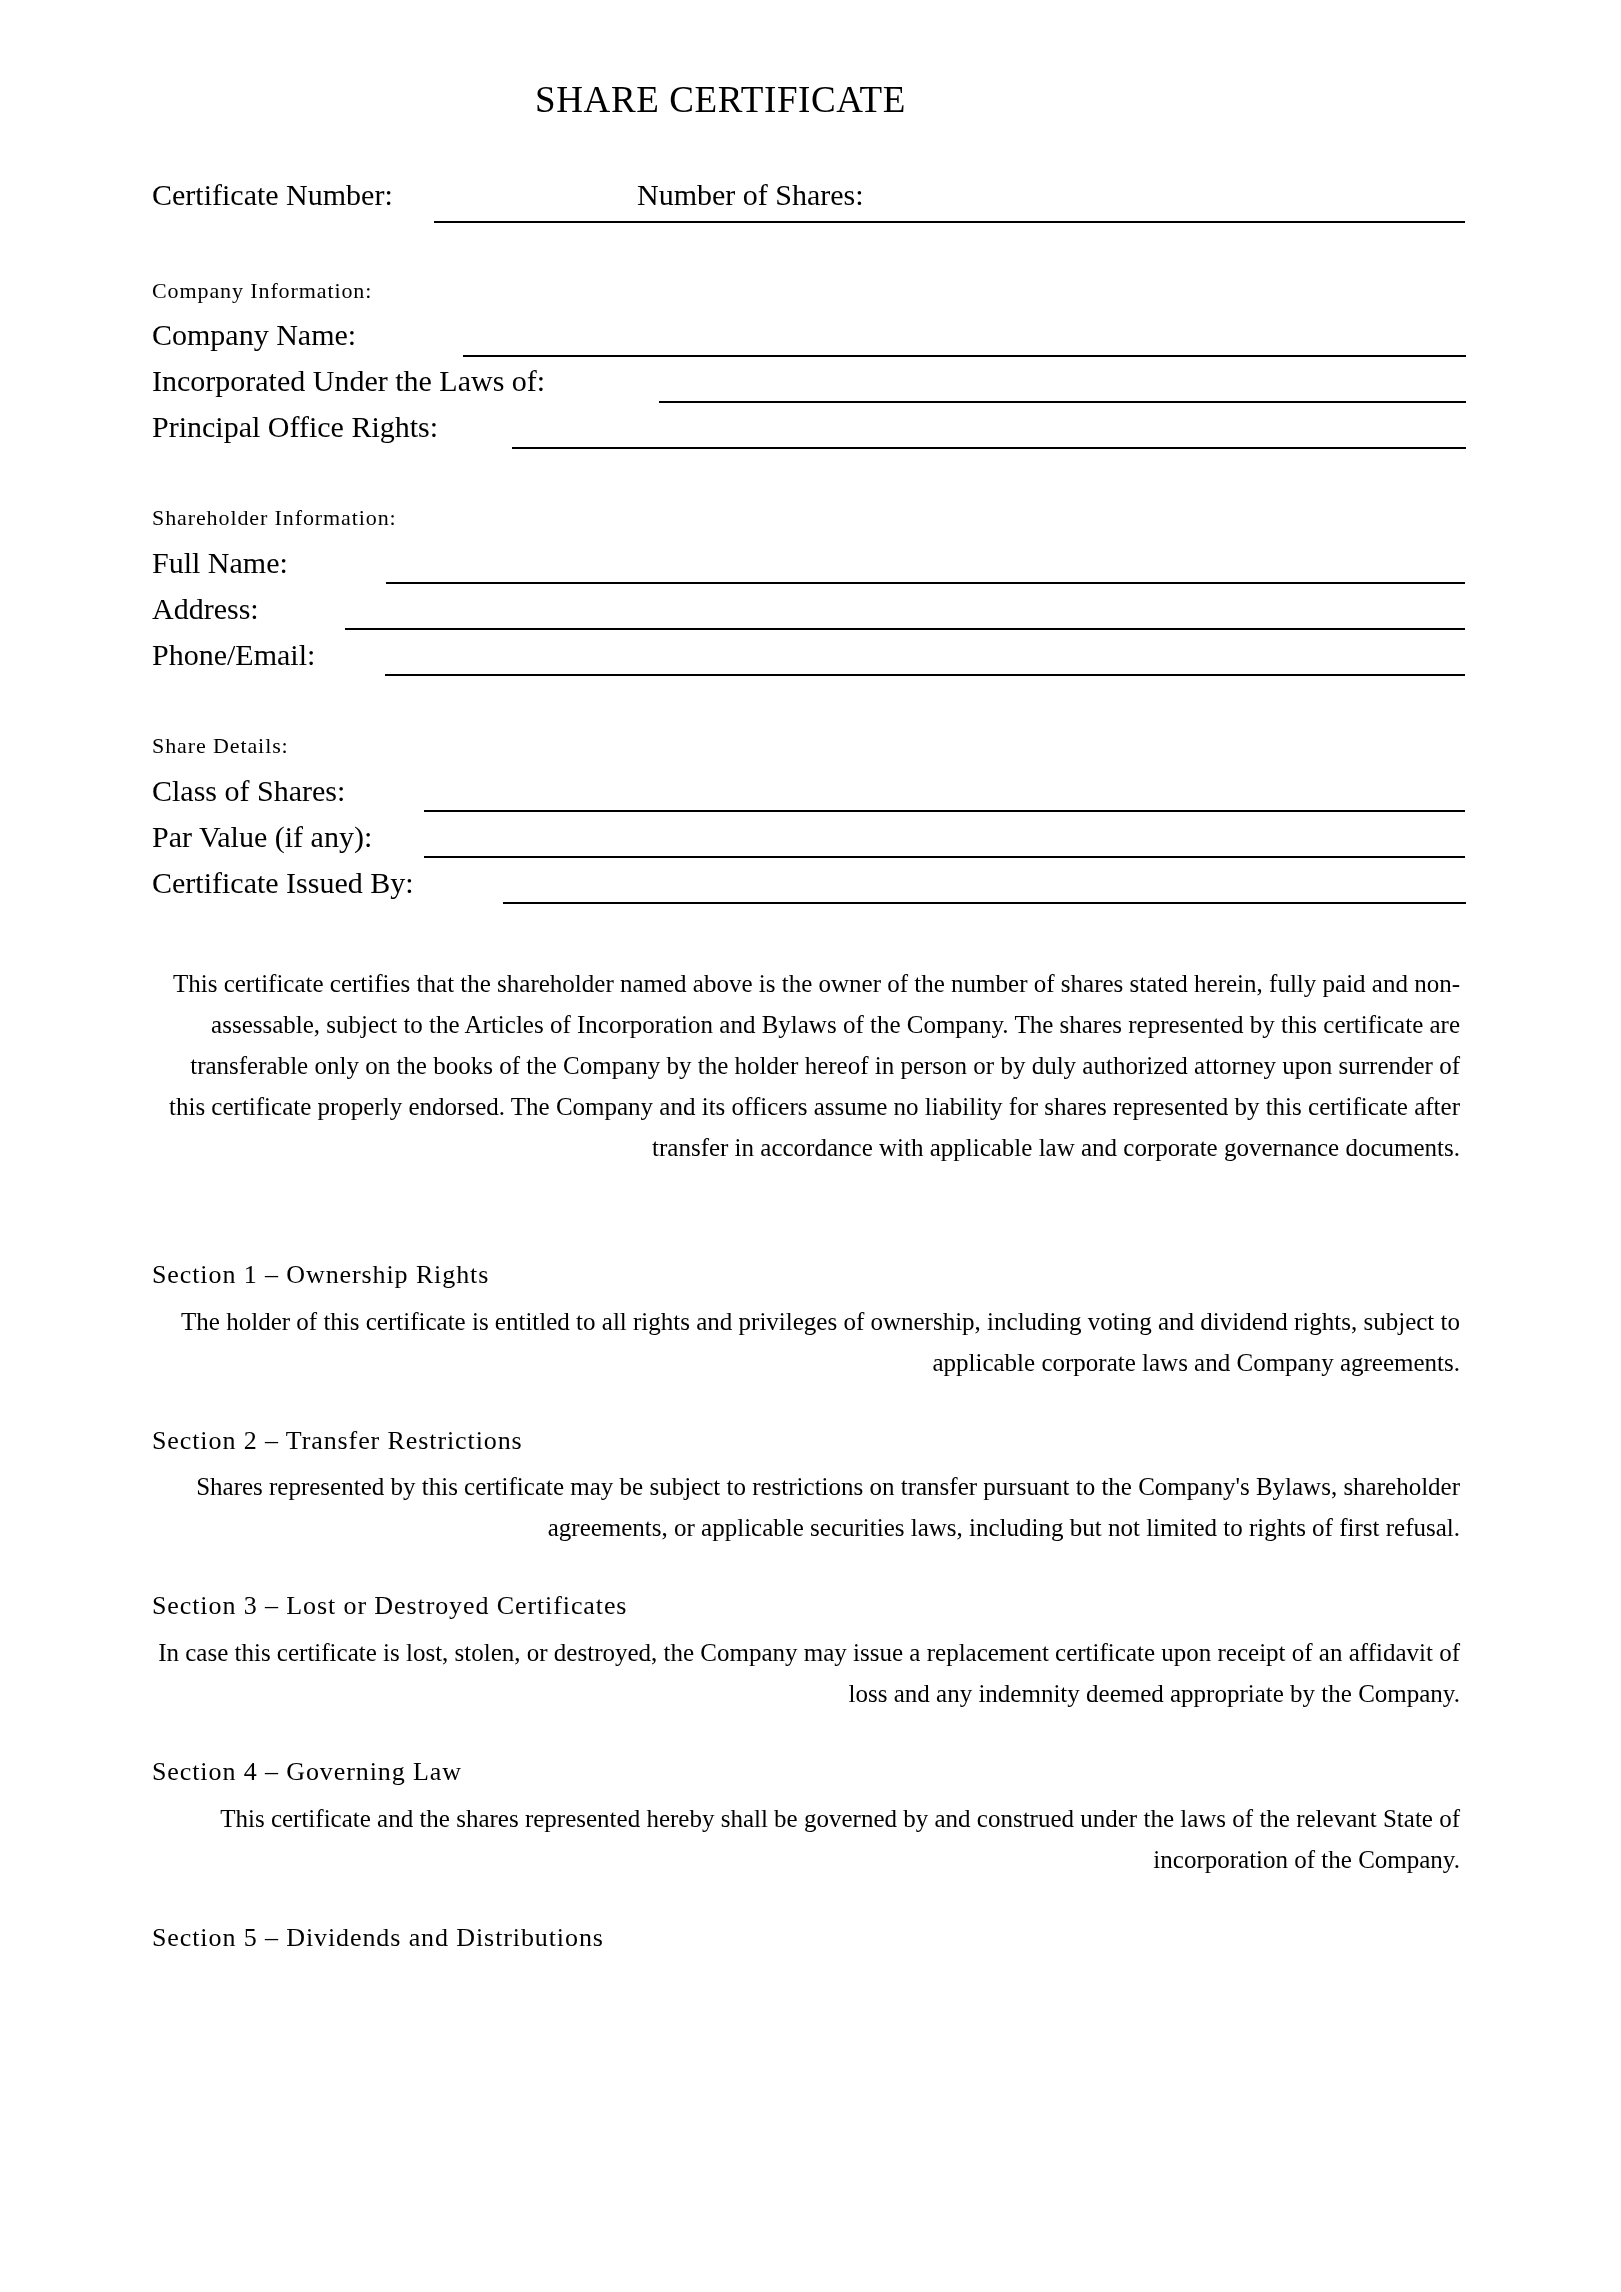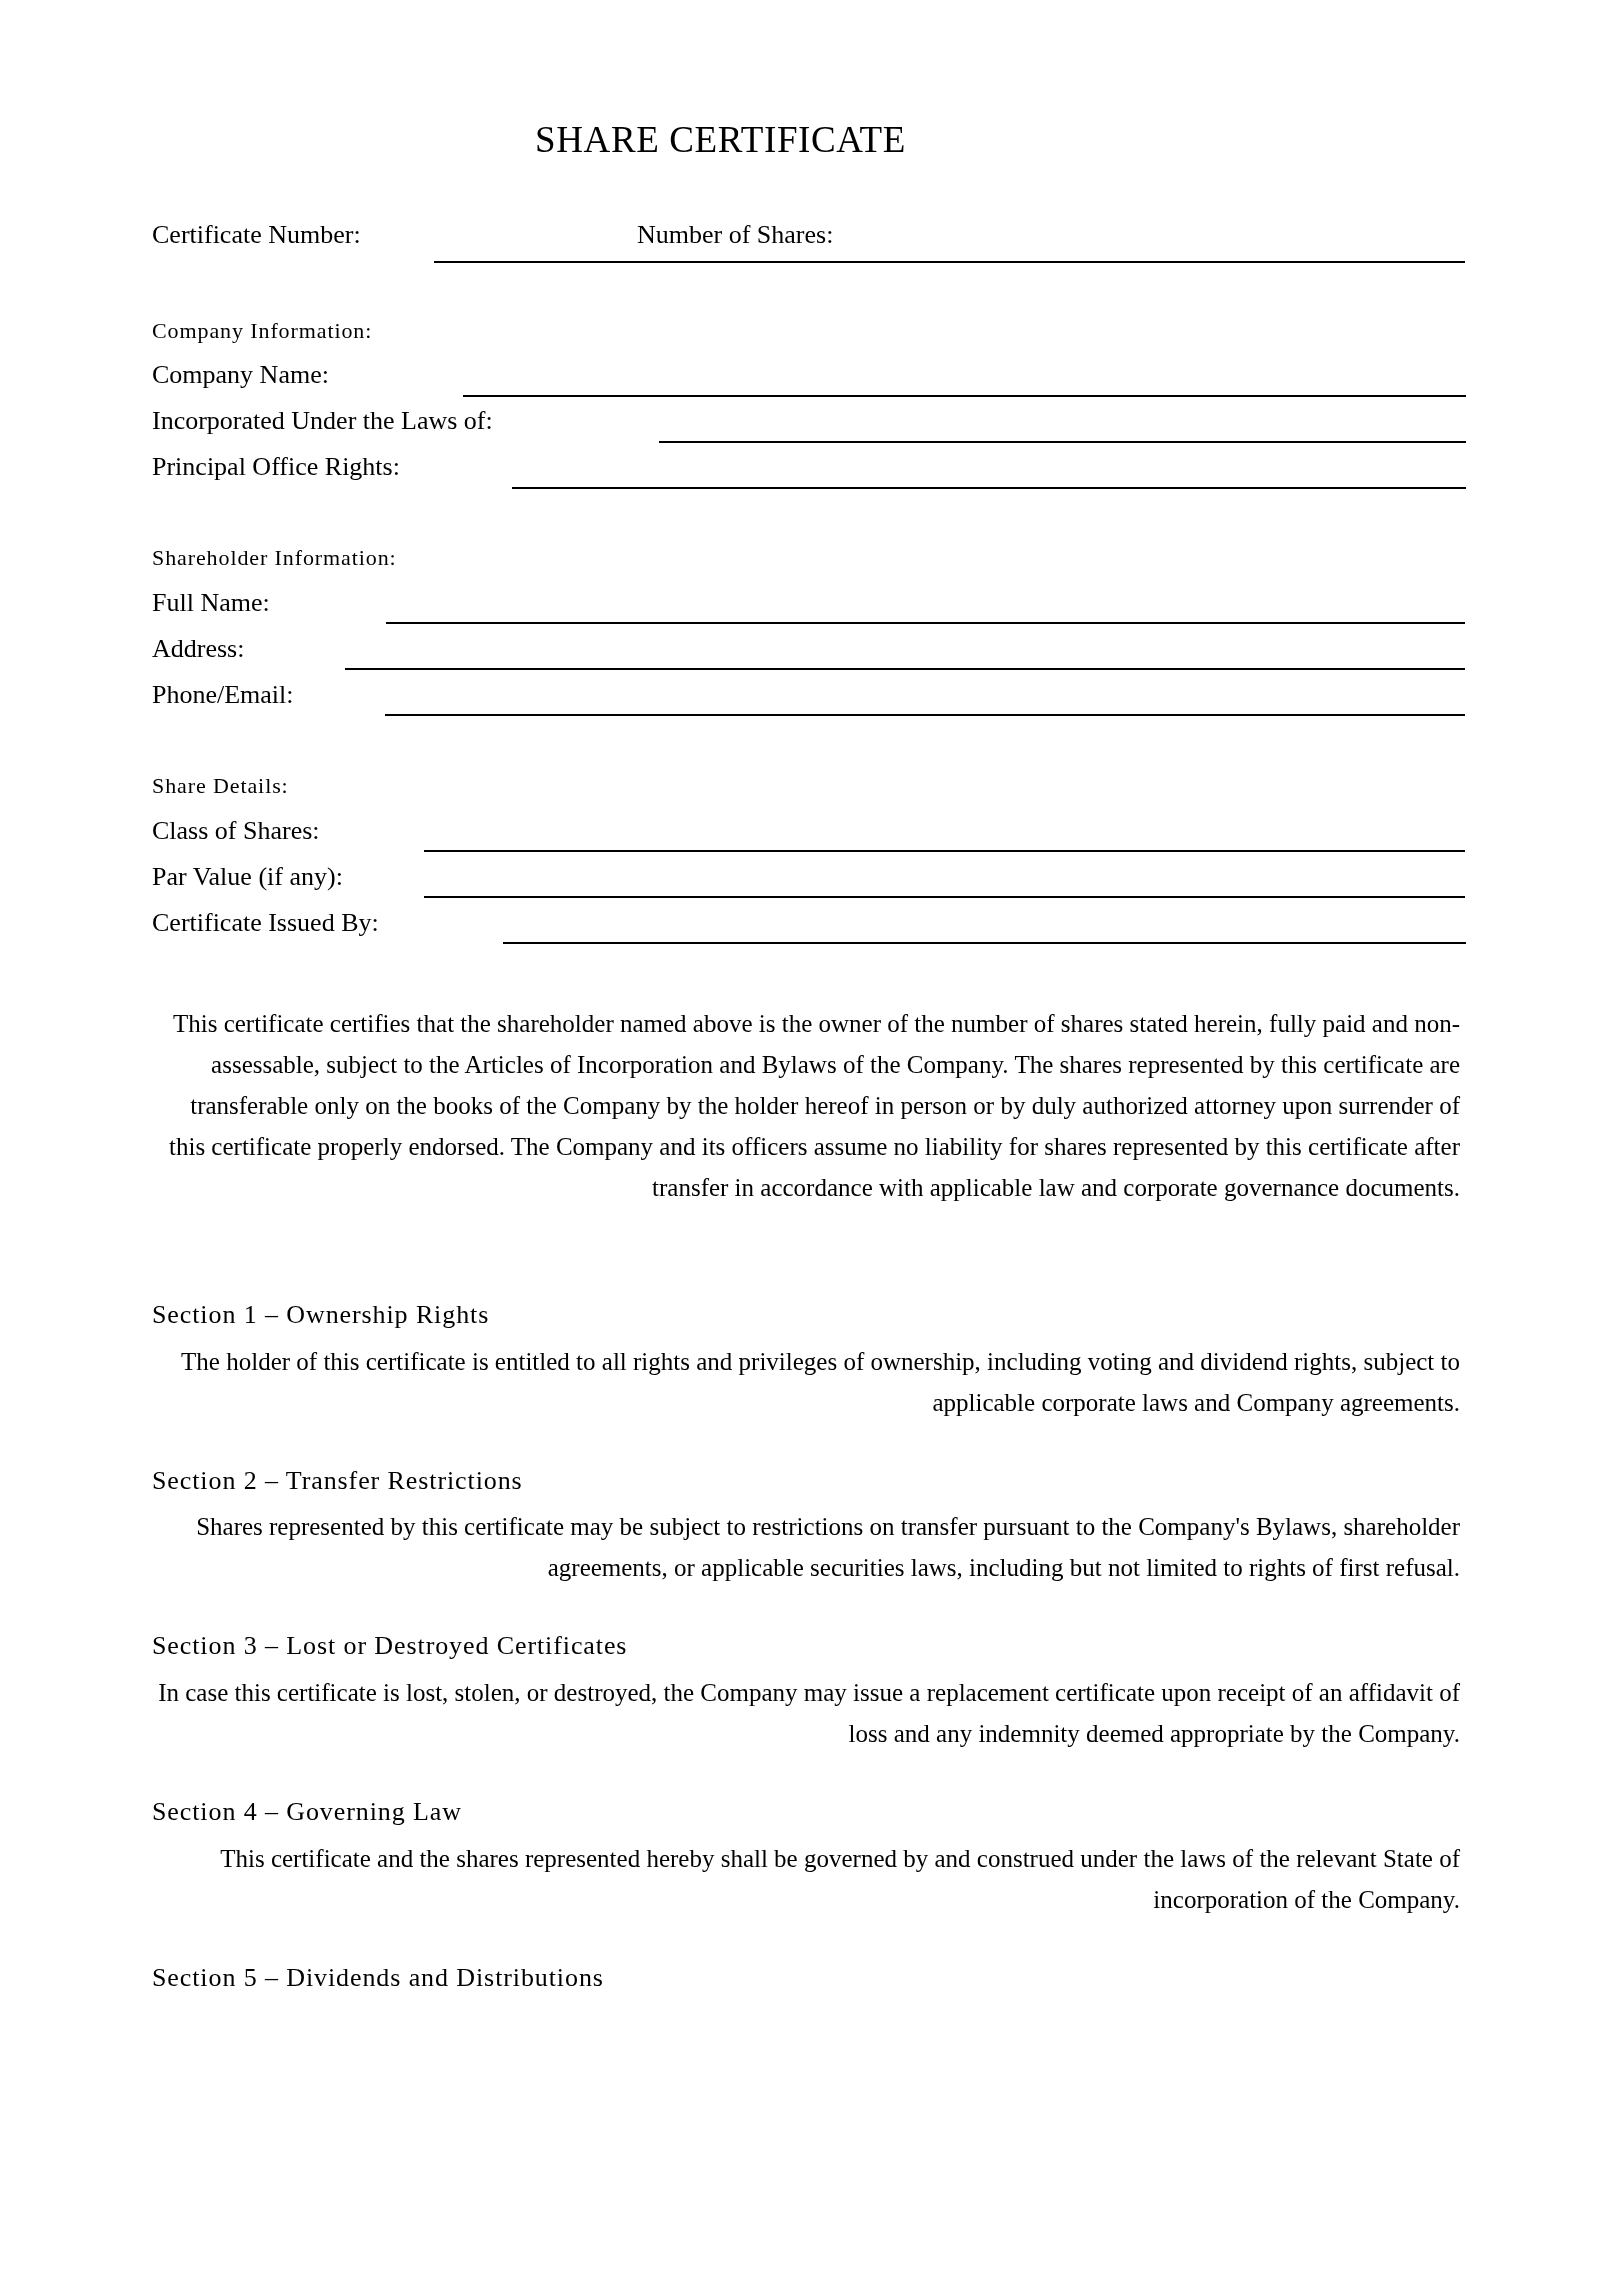--- a/index.html
+++ b/index.html
@@ -27,36 +27,36 @@
     width: 1313px;
   }
 
   
   .doc-title {
     text-align: center;
     font-size: 37px;
     line-height: 1.1;
     letter-spacing: 0.6px;
     margin: 0;
-    padding-top: 120px;
+    padding-top: 80px;
     font-weight: normal;
     width: 1137px;
   }
 
   
   .field-row {
     position: relative;
     height: 46px;
   }
 
   .field-label {
     position: absolute;
     left: 0;
     top: 0;
-    font-size: 26px;
+    font-size: 30px;
     line-height: 37px;
     white-space: nowrap;
   }
 
   .field-label.right-label {
     left: auto;
   }
 
   
   .rule {

